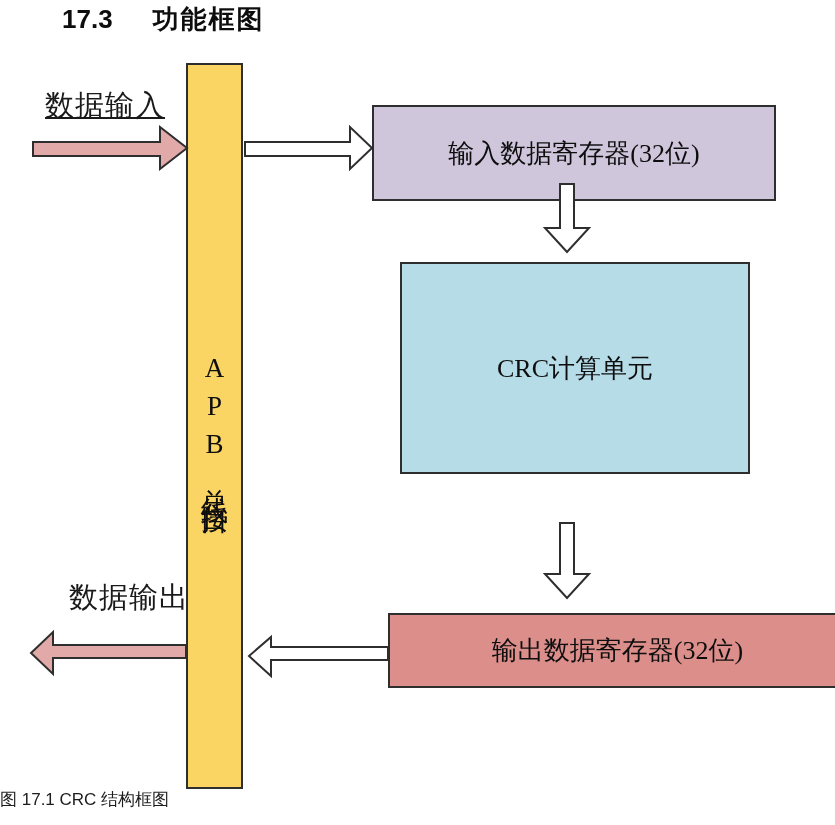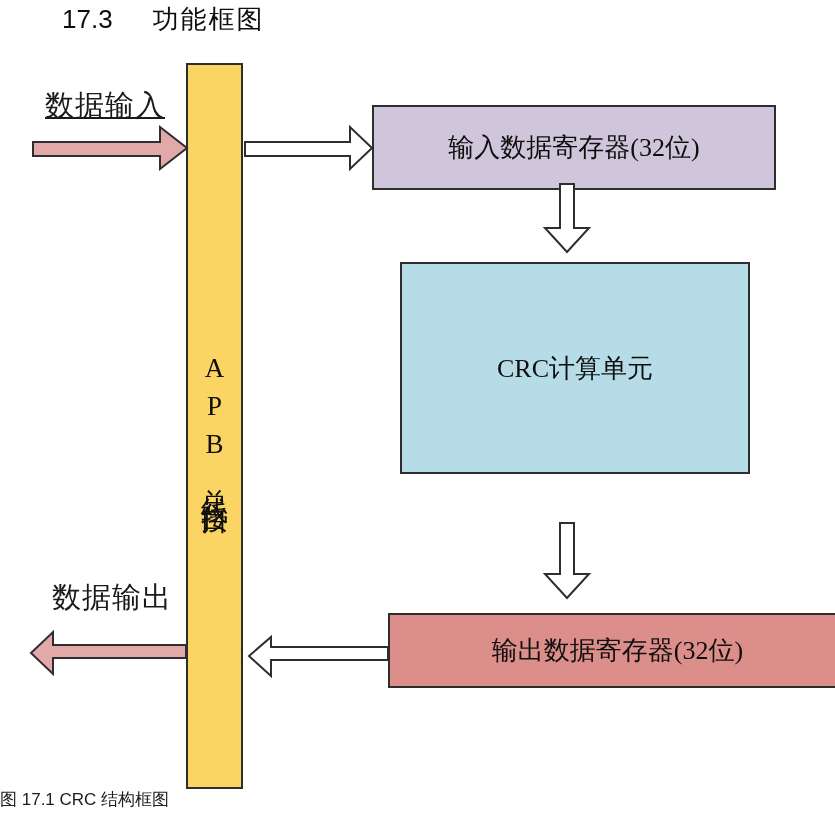--- a/index.html
+++ b/index.html
@@ -8,48 +8,48 @@
   .page {
     position: relative;
     width: 835px; height: 825px;
     background: #ffffff;
     overflow: hidden;
     font-family: "Liberation Sans", sans-serif;
     color: #111;
   }
   .heading {
     position: absolute; left: 62px; top: 2px;
-    font-size: 26px; font-weight: normal; color: #0d0d0d;
+    font-size: 26px; font-weight: bold; color: #0d0d0d;
     white-space: nowrap;
   }
   .heading .ttl { margin-left: 40px; letter-spacing: 2px; }
   .flow-label {
     position: absolute;
     font-family: "Liberation Serif", serif;
     font-size: 29px; color: #1a1a1a;
     letter-spacing: 1px; white-space: nowrap;
   }
   #lbl-in  { left: 45px; top: 86px; text-decoration: underline; }
-  #lbl-out { left: 52px; top: 578px; }
+  #lbl-out { left: 69px; top: 578px; }
   .block {
     position: absolute;
     display: flex; align-items: center; justify-content: center;
     box-sizing: border-box;
     border: 2px solid var(--border);
     font-family: "Liberation Serif", serif;
     font-size: 26px; color: #0e0e0e;
     text-align: center;
   }
   #apb {
     left: 186px; top: 63px; width: 57px; height: 726px;
     background: var(--apb);
     writing-mode: vertical-lr; text-orientation: upright;
     font-size: 27px; letter-spacing: 8px;
   }
-  #input-reg  { left: 372px; top: 105px; width: 404px; height: 85px;  background: var(--input_reg); }
+  #input-reg  { left: 372px; top: 105px; width: 404px; height: 96px;  background: var(--input_reg); }
   #crc        { left: 400px; top: 262px; width: 350px; height: 212px; background: var(--crc_unit); }
   #output-reg { left: 388px; top: 613px; width: 459px; height: 75px;  background: var(--output_reg); }
   svg.arrows {
     position: absolute; left: 0; top: 0;
     pointer-events: none;
   }
   svg.arrows polygon {
     stroke: var(--border); stroke-width: 2; stroke-linejoin: miter;
   }
   .fill-pink  { fill: var(--pink_arrow); }

